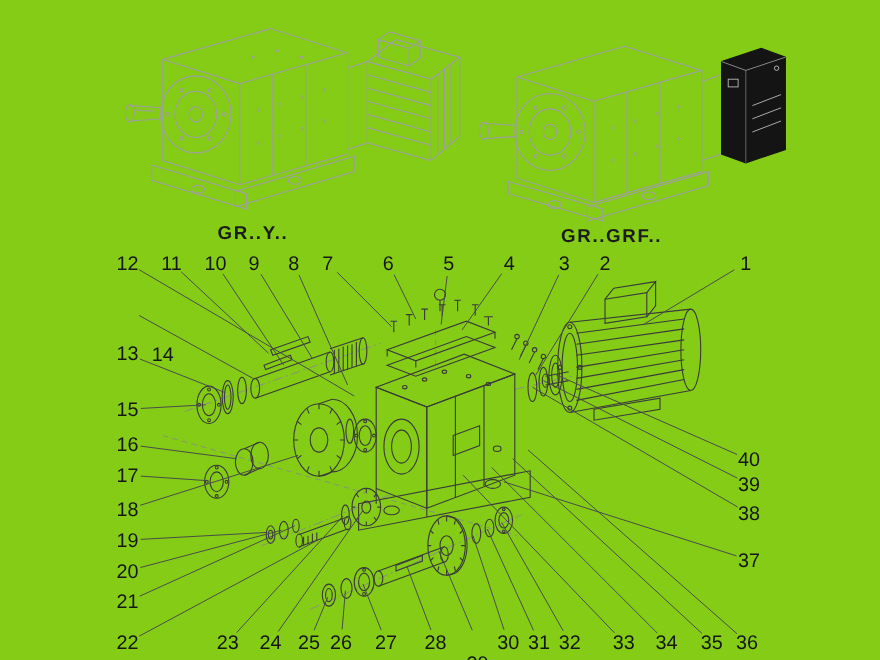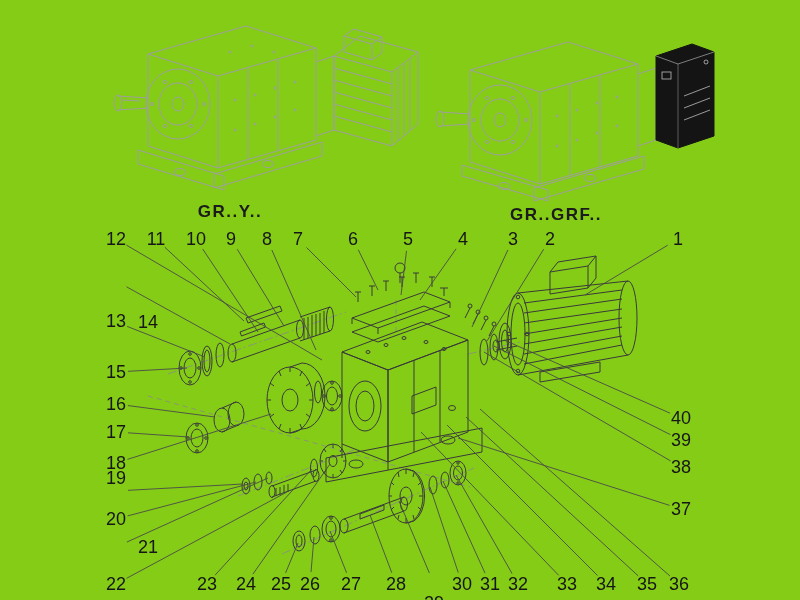--- a/index.html
+++ b/index.html
@@ -355,23 +355,23 @@
       <div class="callout" style="left: 231px; top: 239px;">9</div>
       <div class="callout" style="left: 196px; top: 239px; text-align: right;">10</div>
       <div class="callout" style="left: 156px; top: 239px;">11</div>
       <div class="callout" style="left: 116px; top: 239px;">12</div>
       <div class="callout" style="left: 116px; top: 281px; margin-top: 40px;">13</div>
       <div class="callout" style="left: 116px; top: 322px; margin-left: 32px;">14</div>
       <div class="callout" style="left: 116px; top: 372px;">15</div>
       <div class="callout" style="left: 116px; top: 404px; text-align: right;">16</div>
       <div class="callout" style="left: 116px; top: 432px;">17</div>
       <div class="callout" style="left: 116px; top: 463px;">18</div>
-      <div class="callout" style="left: 116px; top: 478px;">19</div>
+      <div class="callout" style="left: 116px; top: 491px;">19</div>
       <div class="callout" style="left: 116px; top: 519px;">20</div>
-      <div class="callout" style="left: 116px; top: 547px; margin-left: 32px;">21</div>
+      <div class="callout" style="left: 116px; top: 547px;">21</div>
       <div class="callout" style="left: 116px; top: 584px;">22</div>
       <div class="callout" style="left: 207px; top: 584px;">23</div>
       <div class="callout" style="left: 246px; top: 584px;">24</div>
       <div class="callout" style="left: 281px; top: 584px;">25</div>
       <div class="callout" style="left: 310px; top: 584px;">26</div>
       <div class="callout" style="left: 351px; top: 584px;">27</div>
       <div class="callout" style="left: 396px; top: 584px;">28</div>
       <div class="callout" style="left: 434px; top: 584px; margin-top: 19px;">29</div>
       <div class="callout" style="left: 462px; top: 584px;">30</div>
       <div class="callout" style="left: 490px; top: 584px;">31</div>

